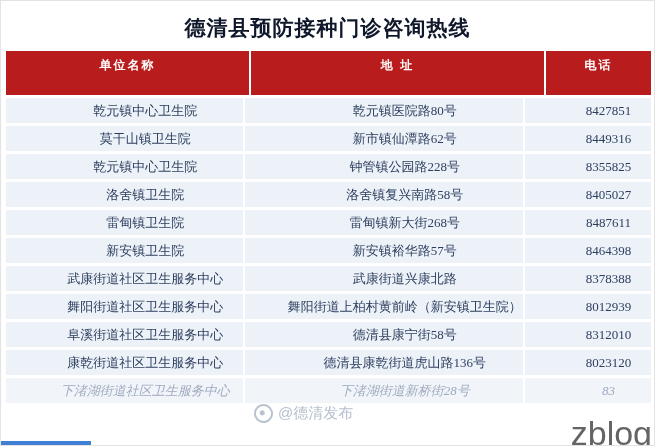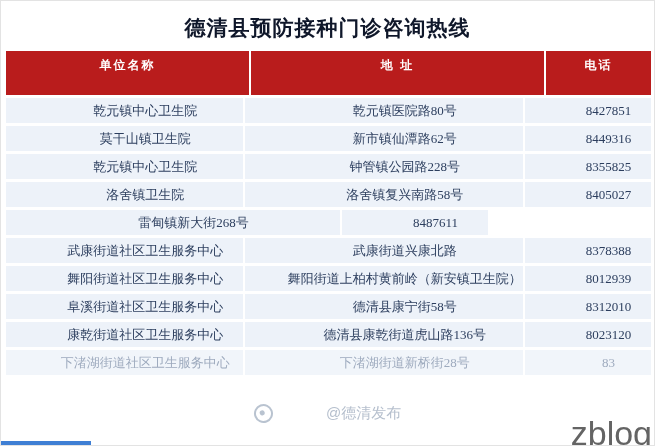--- a/index.html
+++ b/index.html
@@ -41,30 +41,29 @@
     font-size:13px;
     color:#2c3e5e;
     white-space:nowrap;
     overflow:hidden;
     padding-left:41px;
   }
   .c0,.th.h0{width:243px;margin-right:2px;}
   .c1,.th.h1{width:293px;margin-right:2px;}
   .c2,.th.h2{width:105px;}
   .row:last-child .cell{color:#7d8fa8;color:#7d8ea8;}
-  .row:last-child{opacity:.75;}
+  .row:last-child{opacity:.75;font-style:italic;}
   
   .social-watermark{
     position:absolute;left:253px;top:403px;
     display:flex;align-items:flex-start;
     color:rgba(168,180,196,.85);
     font-size:15px;
     font-family:"Liberation Sans","DejaVu Sans",sans-serif;
     pointer-events:none;
-    gap:48px;
   }
   .wb-ring{
     width:15px;height:15px;
     border:2px solid rgba(168,180,196,.8);
     border-radius:50%;
     margin-right:5px;
     position:relative;
     transform:rotate(-20deg);
   }
   .wb-ring:after{
@@ -115,22 +114,28 @@
           <div class="cell c0">乾元镇中心卫生院</div>
           <div class="cell c1">钟管镇公园路228号</div>
           <div class="cell c2">8355825</div>
         </div>
         <div class="row">
           <div class="cell c0">洛舍镇卫生院</div>
           <div class="cell c1">洛舍镇复兴南路58号</div>
           <div class="cell c2">8405027</div>
         </div>
         <div class="row">
+          <div class="cell c0">雷甸镇卫生院</div>
           <div class="cell c1">雷甸镇新大街268号</div>
           <div class="cell c2">8487611</div>
+        </div>
+        <div class="row">
+          <div class="cell c0">新安镇卫生院</div>
+          <div class="cell c1">新安镇裕华路57号</div>
+          <div class="cell c2">8464398</div>
         </div>
         <div class="row">
           <div class="cell c0">武康街道社区卫生服务中心</div>
           <div class="cell c1">武康街道兴康北路</div>
           <div class="cell c2">8378388</div>
         </div>
         <div class="row">
           <div class="cell c0">舞阳街道社区卫生服务中心</div>
           <div class="cell c1">舞阳街道上柏村黄前岭（新安镇卫生院）</div>
           <div class="cell c2">8012939</div>

